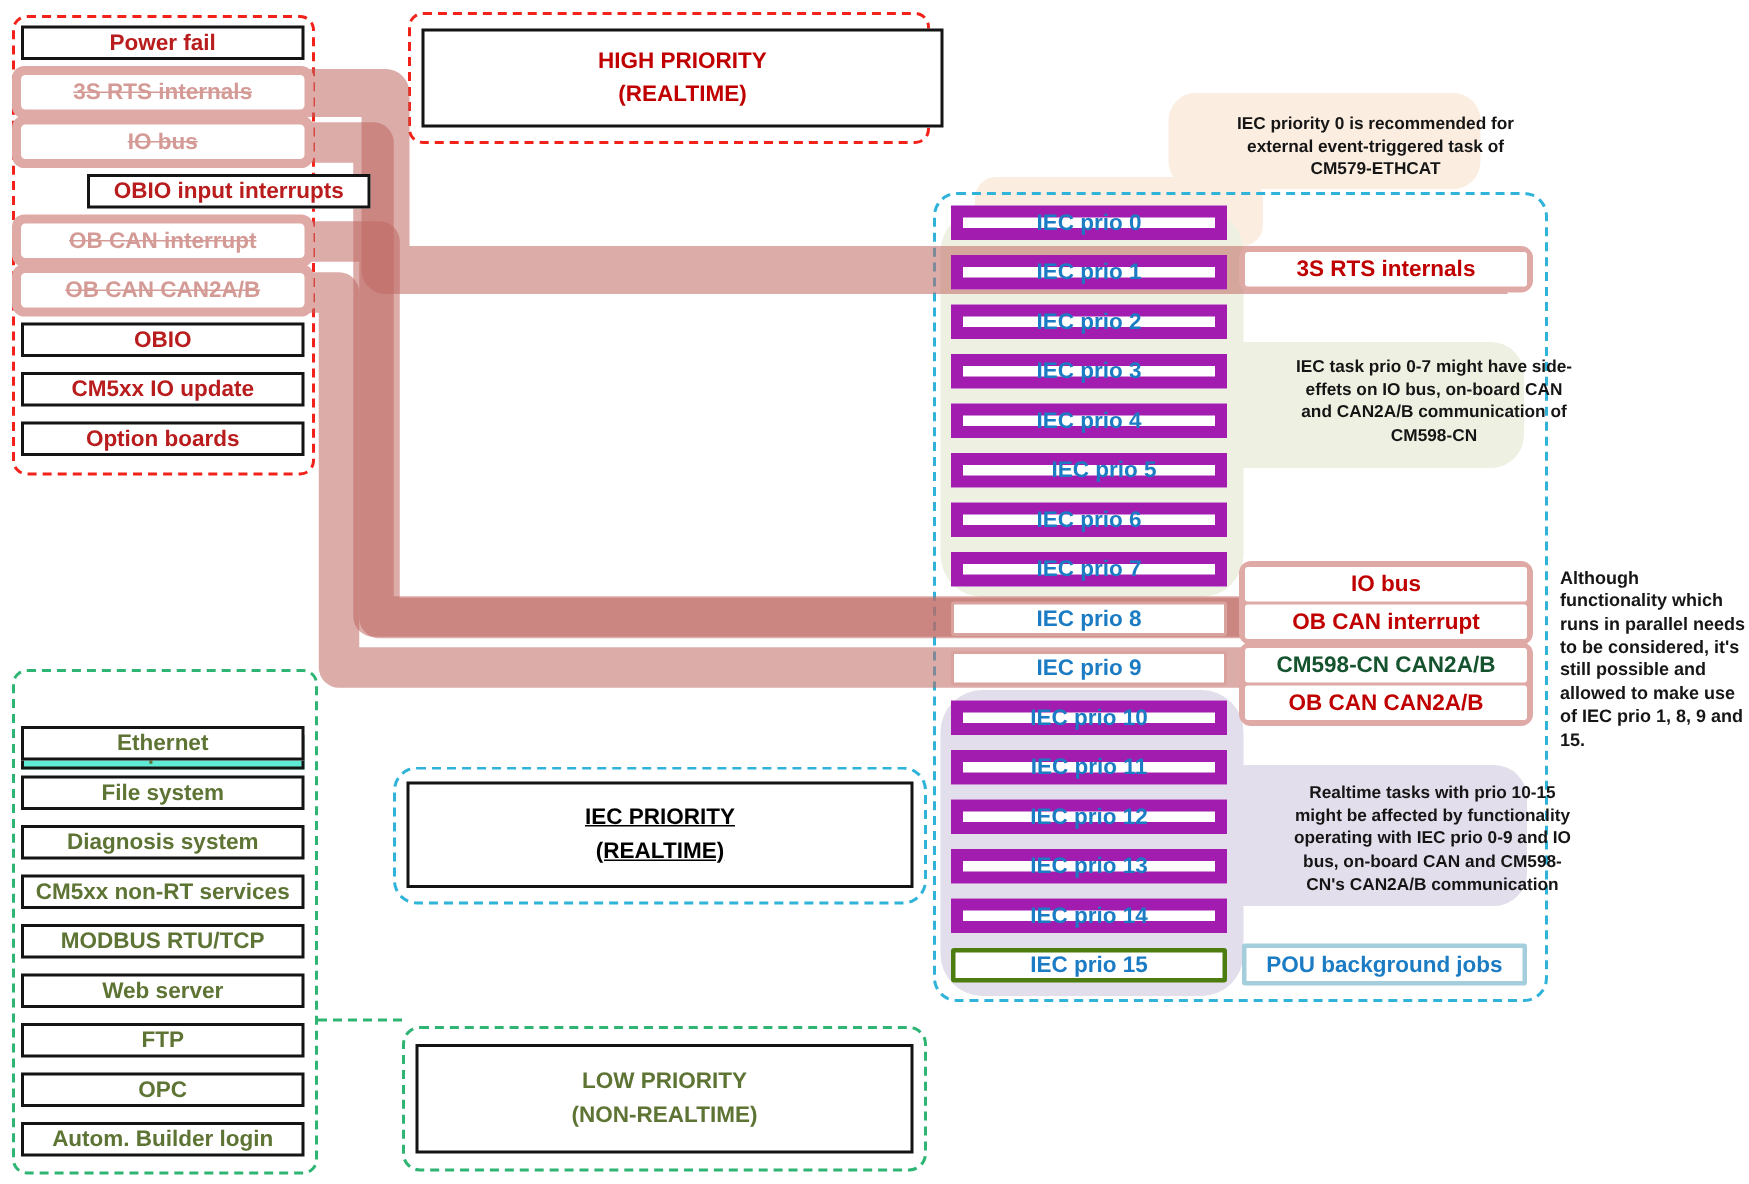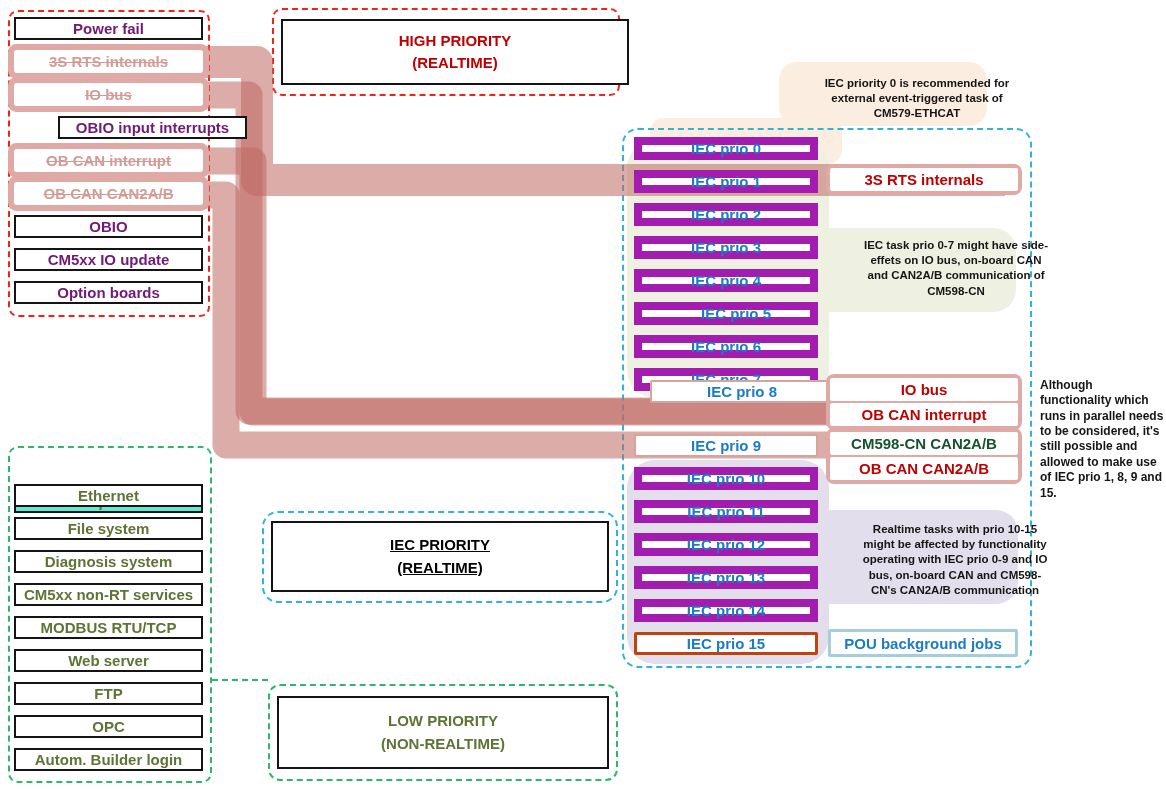--- a/index.html
+++ b/index.html
@@ -2,30 +2,30 @@
 <html><head>
 <meta charset="utf-8">
 <style>
   html,body{margin:0;padding:0;background:#fff;}
   .stage{position:relative;width:1166px;height:789px;background:#fff;
          font-family:"Liberation Sans",sans-serif;overflow:hidden;}
   
   .box{position:absolute;left:14px;width:189px;height:23px;box-sizing:border-box;
        display:flex;align-items:center;justify-content:center;
        font-weight:bold;font-size:15px;background:#fff;border:2px solid #141414;z-index:4;}
-  .box.red{color:#701a75;}
+  .box.red{color:#b91c1c;}
   .box.olive{color:#5E7434;}
   .box.fillblue{background:#5eead4;margin-top:39px;}
   .box.struck{border:none;color:#D49B96;text-decoration:line-through;
               box-shadow:0 0 0 6px #DFAAA6;border-radius:3px;}
   .prio{position:absolute;left:634px;width:184px;height:23px;box-sizing:border-box;
         display:flex;align-items:center;justify-content:center;background:#fff;
         font-weight:bold;font-size:15px;color:#1B7CC4;border:8px solid #a21caf;z-index:4;}
   .prio.pink{border:2px solid #DAA29D;border-radius:2px;}
-  .prio.blue15{border:3px solid #c2410c;border-radius:2px;}
+  .prio.blue15{border:3px solid #4d7c0f;border-radius:2px;}
   
   .dashbox{position:absolute;border:2px dashed;border-radius:12px;z-index:2;box-sizing:border-box;}
   .dashbox.red{border-color:#F2221B;}
   .dashbox.teal{border-color:#2FB3D9;border-radius:16px;}
   .dashbox.green{border-color:#2EB573;}
   .titlebox{position:absolute;border:2px solid #141414;background:#fff;z-index:4;
             display:flex;flex-direction:column;align-items:center;justify-content:center;
             font-weight:bold;font-size:15px;line-height:1.5;text-align:center;box-sizing:border-box;}
   .titlebox.red{color:#C00000;}
   .titlebox.blue{color:#000000;text-decoration:underline;}
@@ -120,21 +120,21 @@
     </div>
   <div id="list-prio">
       <div class="prio" style="top: 137px;">IEC prio 0</div>
       <div class="prio" style="top: 170px;">IEC prio 1</div>
       <div class="prio" style="top: 203px;">IEC prio 2</div>
       <div class="prio" style="top: 236px;">IEC prio 3</div>
       <div class="prio" style="top: 269px;">IEC prio 4</div>
       <div class="prio" style="top: 302px; padding-left: 20px;">IEC prio 5</div>
       <div class="prio" style="top: 335px;">IEC prio 6</div>
       <div class="prio" style="top: 368px;">IEC prio 7</div>
-      <div class="prio pink" style="top: 380px; margin-left: 16px;">IEC prio 8</div>
+      <div class="prio pink" style="top: 401px;">IEC prio 8</div>
       <div class="prio pink" style="top: 434px;">IEC prio 9</div>
       <div class="prio" style="top: 467px;">IEC prio 10</div>
       <div class="prio" style="top: 500px;">IEC prio 11</div>
       <div class="prio" style="top: 533px;">IEC prio 12</div>
       <div class="prio" style="top: 566px;">IEC prio 13</div>
       <div class="prio" style="top: 599px;">IEC prio 14</div>
       <div class="prio blue15" style="top: 632px;">IEC prio 15</div>
     </div>
   <div id="rlabels">
       <div class="rwrap" style="top: 164px;">

